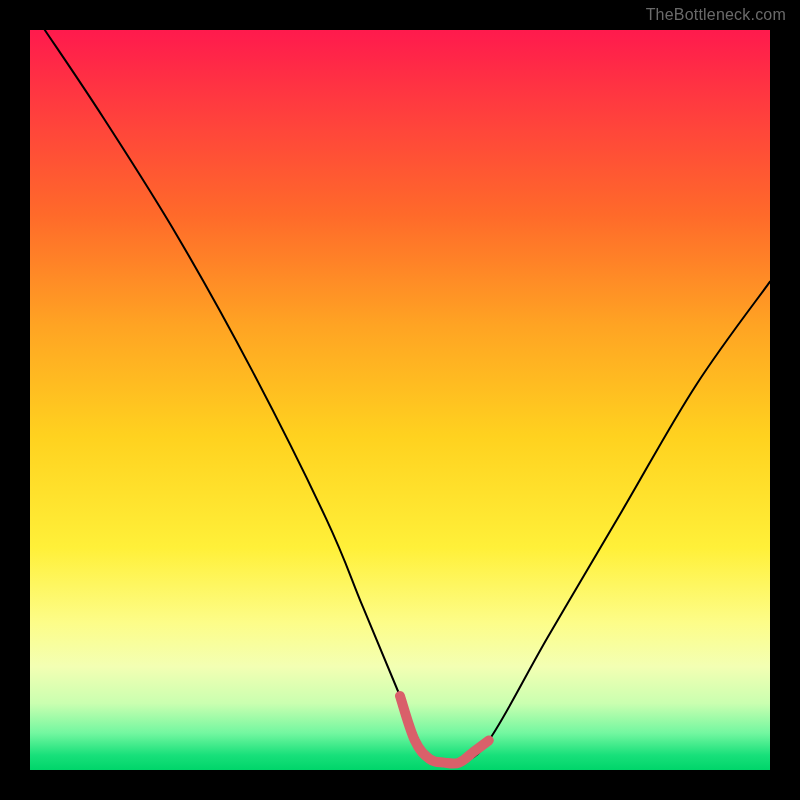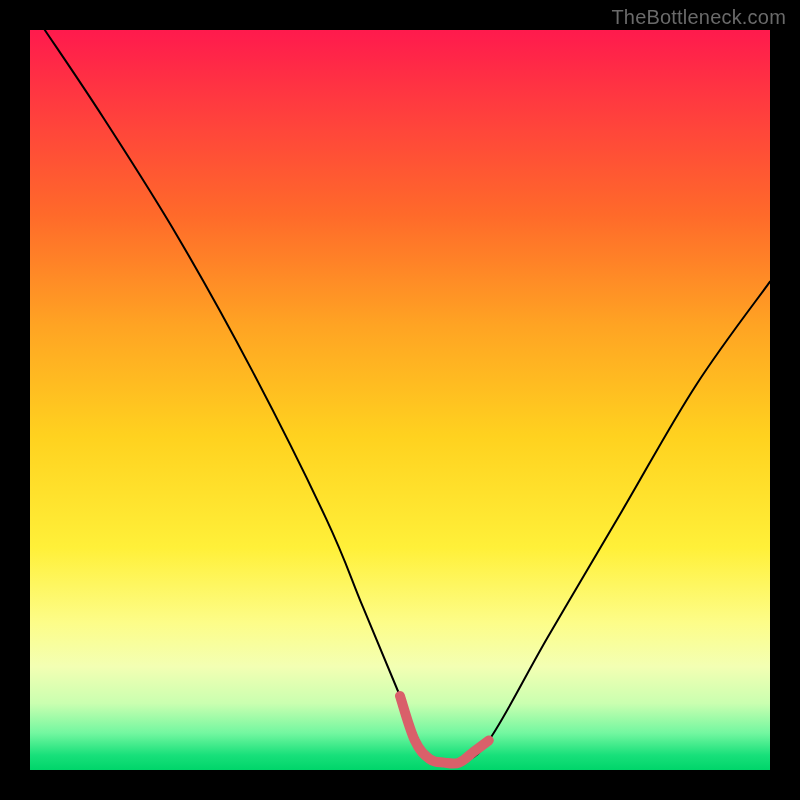--- a/index.html
+++ b/index.html
@@ -37,21 +37,21 @@
       #73f7a0 95%,
       #18e07a 98%,
       #00d56a 100%
     );
   }
   .watermark {
     position: absolute;
     top: 6px;
     right: 14px;
     font-family: Arial, Helvetica, sans-serif;
-    font-size: 20px;
+    font-size: 16px;
     color: #6a6a6a;
     letter-spacing: 0.2px;
     user-select: none;
   }
   svg.curve {
     position: absolute;
     left: 0;
     top: 0;
     width: 740px;
     height: 740px;

